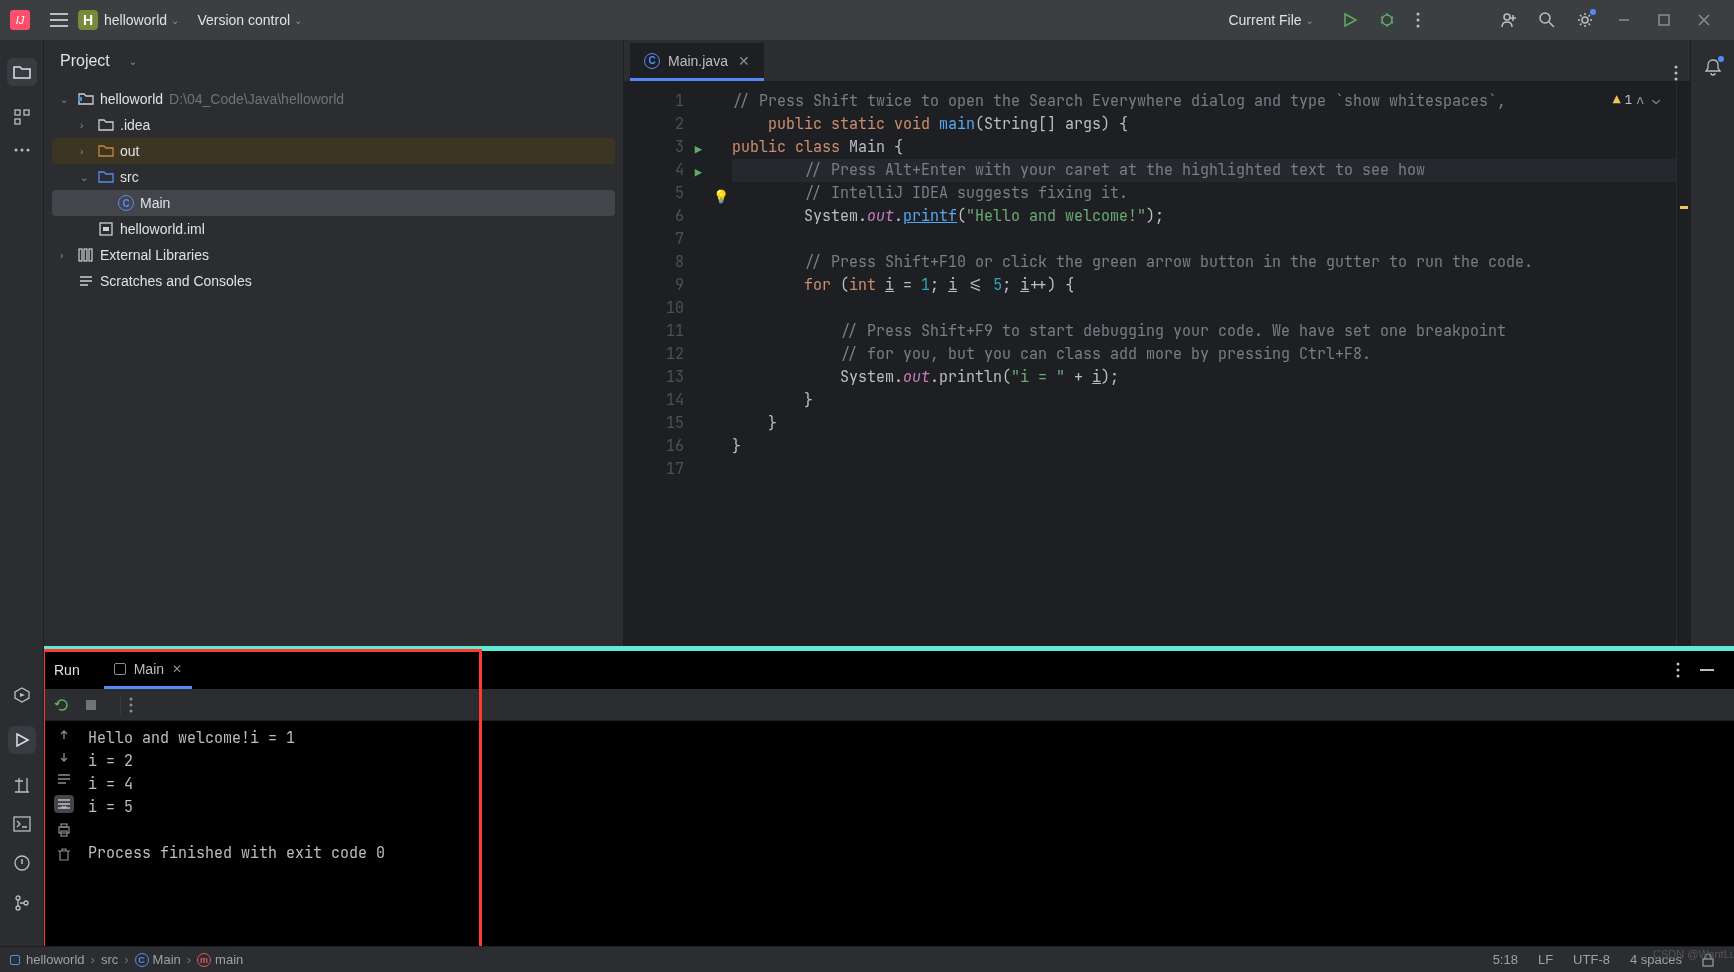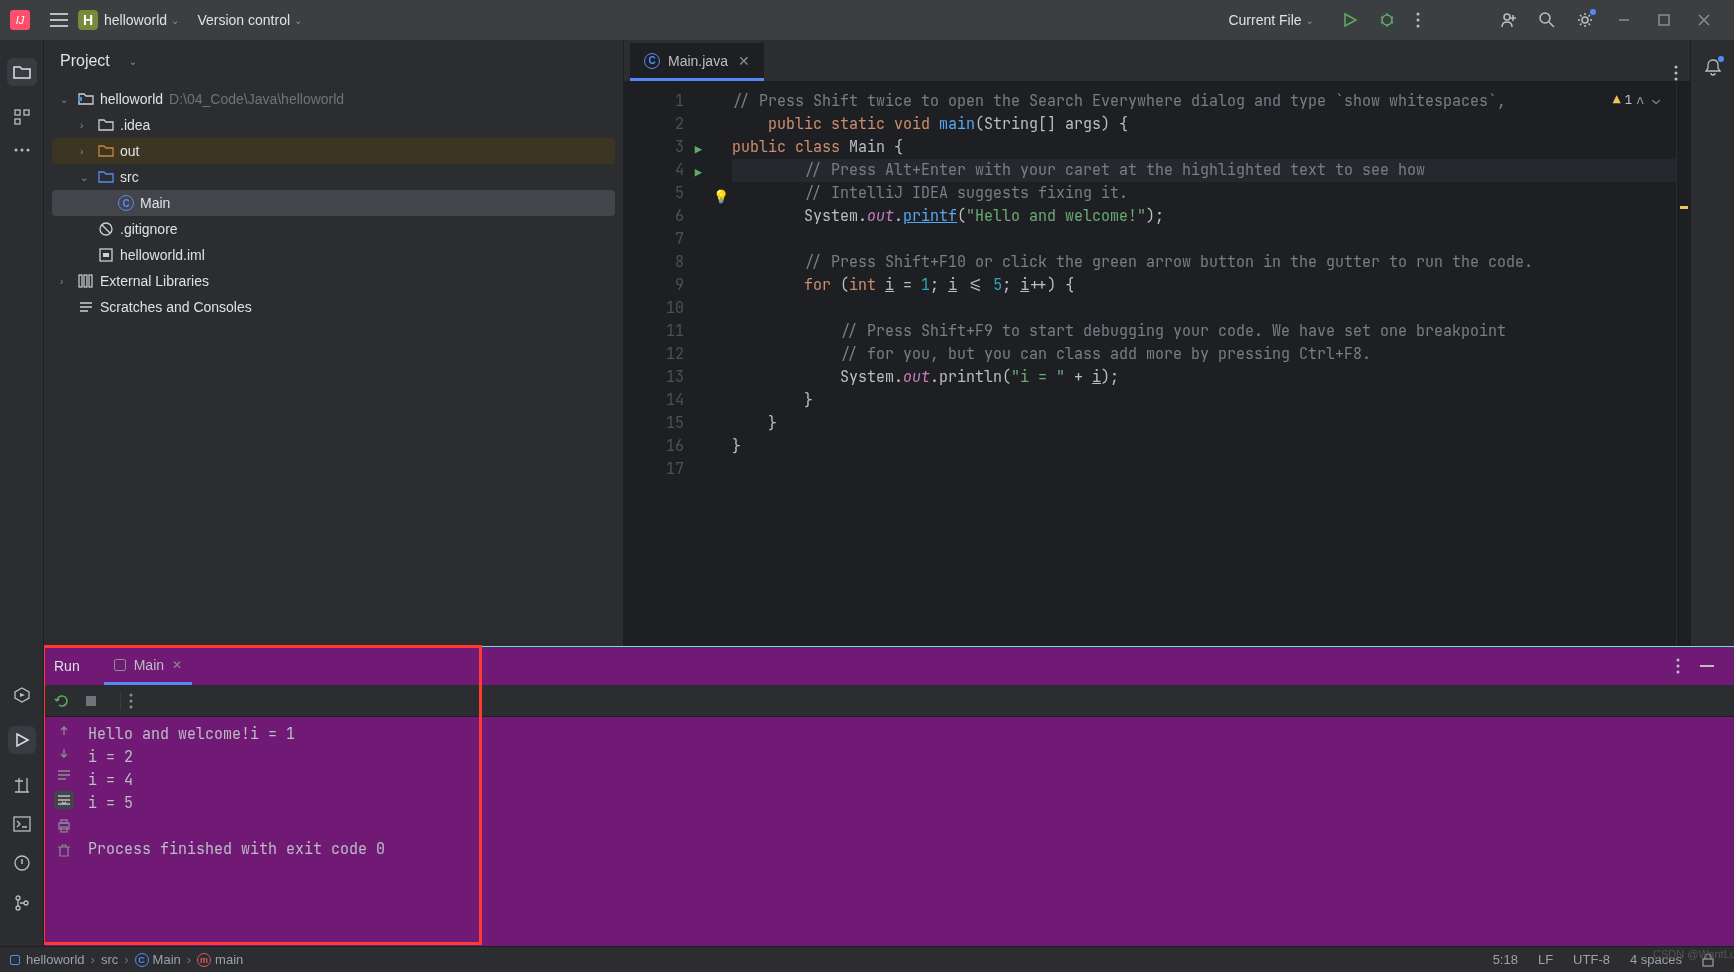--- a/index.html
+++ b/index.html
@@ -80,21 +80,21 @@
 .c-str { color:#6aab73; }
 .c-num { color:#2aacb8; }
 .c-var-u { color:#bcbec4; text-decoration:underline; }
 .c-plain { color:#bcbec4; }
 .code-right-strip { width:14px; background:#1e1f22; border-left:1px solid #2b2d30; position:relative; }
 .warn-mark { position:absolute; top:124px; right:2px; width:8px; height:3px; background:#f2c55c; }
 .editor-corner { position:absolute; top:6px; right:26px; display:flex; align-items:center; color:#bcbec4; font-size:13px; }
 .editor-corner .warn-ic { color:#f2c55c; margin-right:4px; }
 .editor-corner .nav { margin:0 4px; color:#8a8d93; cursor:pointer; }
 
-.run-panel { height: 300px; background:#701a75; border-top:1px solid #5eead4; display:flex; flex-direction:column; position:relative; }
+.run-panel { height: 300px; background:#000000; border-top:5px solid #5eead4; display:flex; flex-direction:column; position:relative; }
 .run-highlight { position:absolute; border:3px solid #ff3b30; top:-2px; left:-2px; width:440px; height:300px; pointer-events:none; z-index:5; }
 .run-tabs { height:38px; display:flex; align-items:center; padding:0 10px; }
 .run-tabs .run-title { color:#dfe1e5; margin-right:24px; font-size:14px; }
 .run-tabs .run-tab { display:flex; align-items:center; padding:0 10px; height:38px; border-bottom:3px solid #548af7; }
 .run-tabs .run-tab .sq { width:12px; height:12px; border:1.5px solid #8a8d93; border-radius:2px; margin-right:8px; }
 .run-tabs .close { margin-left:8px; color:#8a8d93; font-size:12px; }
 .run-tabs .spacer { flex:1; }
 .run-tabs .rb { margin:0 10px; color:#bcbec4; }
 .run-toolbar { height:32px; display:flex; align-items:center; padding:0 10px; background:#2b2d30; border-bottom:1px solid #1e1f22; }
 .run-toolbar .tb { margin-right:14px; color:#8a8d93; }
@@ -302,30 +302,20 @@
                 </svg>
               </span>
             <span class="tlabel">src</span>
           </div>
           <div class="tree-row d2 selected">
             <span class="arrow"></span>
             <span class="ticon">
                 <span class="c-badge">C</span>
               </span>
             <span class="tlabel">Main</span>
-          </div>
-          <div class="tree-row d1">
-            <span class="arrow"></span>
-            <span class="ticon">
-                <svg width="14" height="14" viewBox="0 0 14 14">
-                  <circle cx="7" cy="7" r="6" fill="none" stroke="#ced0d6" stroke-width="1.3"></circle>
-                  <path d="M3 3l8 8" stroke="#ced0d6" stroke-width="1.3"></path>
-                </svg>
-              </span>
-            <span class="tlabel">.gitignore</span>
           </div>
           <div class="tree-row d1">
             <span class="arrow"></span>
             <span class="ticon">
                 <svg width="14" height="14" viewBox="0 0 14 14">
                   <rect x="1" y="1" width="12" height="12" fill="none" stroke="#ced0d6" stroke-width="1.3"></rect>
                   <rect x="4" y="5" width="6" height="4" fill="#ced0d6"></rect>
                 </svg>
               </span>
             <span class="tlabel">helloworld.iml</span>

